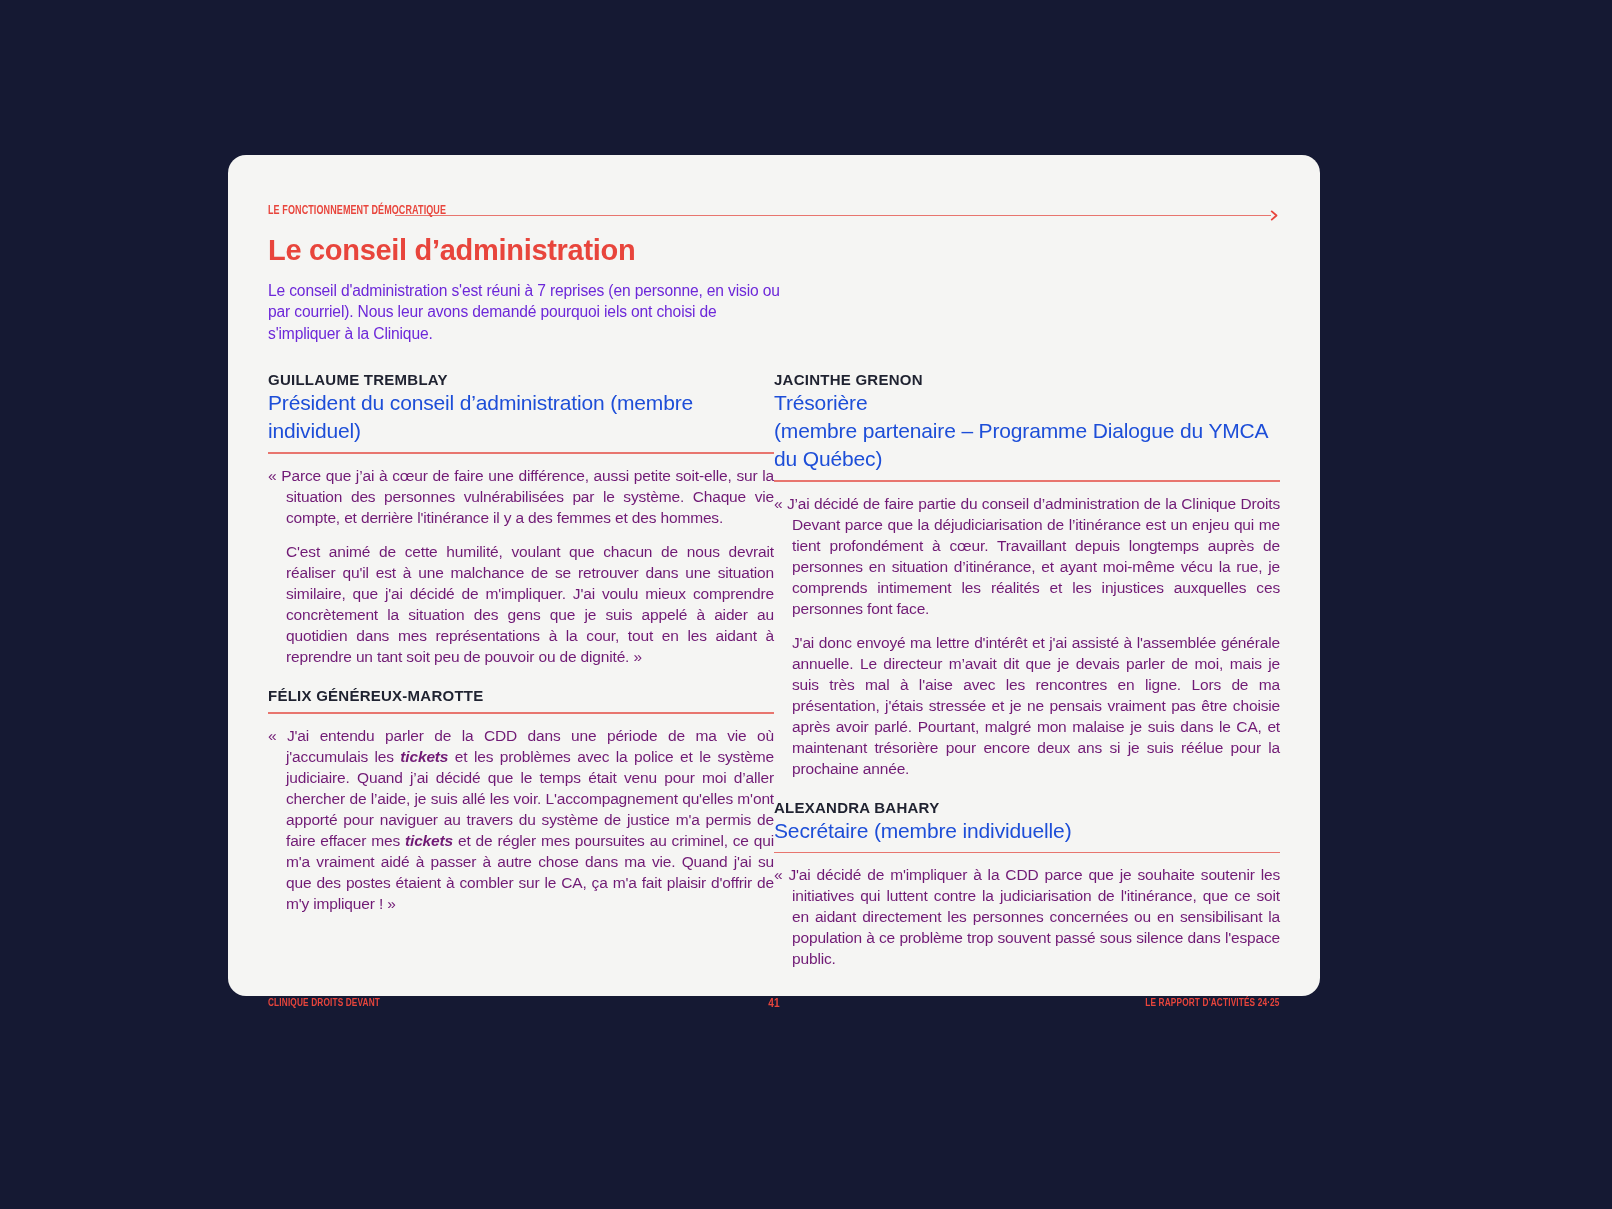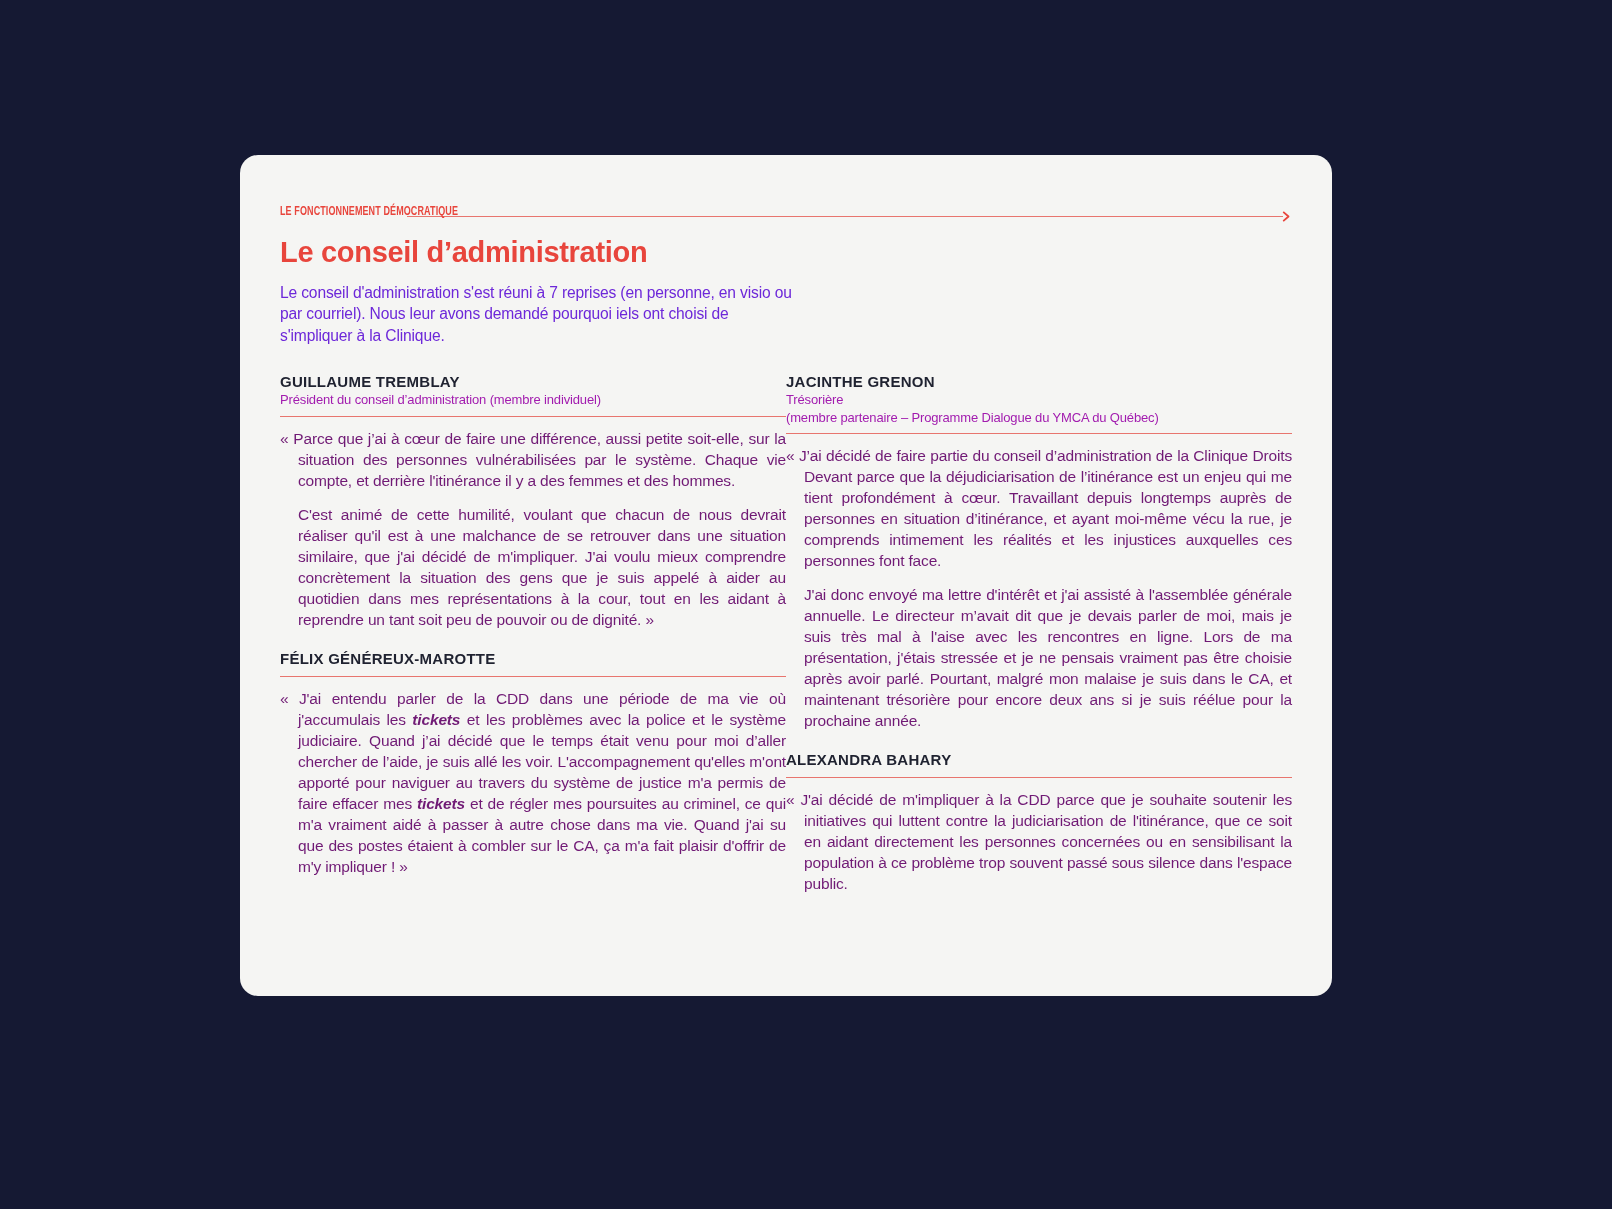--- a/index.html
+++ b/index.html
@@ -14,21 +14,21 @@
     background: #151933;
     font-family: "Liberation Sans", sans-serif;
     display: flex;
     align-items: center;
     justify-content: center;
   }
 
   
   #page-card {
     position: absolute;
-    left: 240px;
+    left: 228px;
     top: 155px;
     width: 1092px;
     height: 841px;
     background: #f5f5f3;
     border-radius: 18px;
     padding: 30px 40px 0 40px;
     display: flex;
     flex-direction: column;
   }
 
@@ -101,22 +101,22 @@
   
   .person { margin-bottom: 4px; }
   .person-name {
     font-size: 15px;
     font-weight: bold;
     color: #1f2230;
     letter-spacing: 0.25px;
     line-height: 1.3;
   }
   .person-role {
-    font-size: 13px;
-    color: #a21caf;
+    font-size: 21px;
+    color: #1d4ed8;
     line-height: 1.33;
     letter-spacing: -0.15px;
   }
   .person-rule {
     height: 1.4px;
     background: #e8756e;
     margin-top: 7px;
     margin-bottom: 11px;
   }
 
@@ -216,21 +216,27 @@
         <div class="person-role">Trésorière<br>(membre partenaire – Programme Dialogue du YMCA du Québec)</div>
         <div class="person-rule"></div>
         <p class="quote-p">« J’ai décidé de faire partie du conseil d’administration de la Clinique Droits Devant parce que la déjudiciarisation de l’itinérance est un enjeu qui me tient profondément à cœur. Travaillant depuis longtemps auprès de personnes en situation d’itinérance, et ayant moi-même vécu la rue, je comprends intimement les réalités et les injustices auxquelles ces personnes font face.</p>
         <p class="quote-p cont">J'ai donc envoyé ma lettre d'intérêt et j'ai assisté à l'assemblée générale annuelle. Le directeur m’avait dit que je devais parler de moi, mais je suis très mal à l'aise avec les rencontres en ligne. Lors de ma présentation, j'étais stressée et je ne pensais vraiment pas être choisie après avoir parlé. Pourtant, malgré mon malaise je suis dans le CA, et maintenant trésorière pour encore deux ans si je suis réélue pour la prochaine année.</p>
       </div>
 
       <div class="block-gap"></div>
 
       <div class="person">
         <div class="person-name">ALEXANDRA BAHARY</div>
+        <div class="person-role">Secrétaire (membre individuelle)</div>
         <div class="person-rule"></div>
         <p class="quote-p">« J'ai décidé de m'impliquer à la CDD parce que je souhaite soutenir les initiatives qui luttent contre la judiciarisation de l'itinérance, que ce soit en aidant directement les personnes concernées ou en sensibilisant la population à ce problème trop souvent passé sous silence dans l'espace public.</p>
       </div>
 
     </div>
   </div>
 
+  <div class="footer">
+    <div class="footer-left">CLINIQUE DROITS DEVANT</div>
+    <div class="footer-center">41</div>
+    <div class="footer-right">LE RAPPORT D'ACTIVITÉS 24·25</div>
+  </div>
 
 </div>
 
 </body></html>

